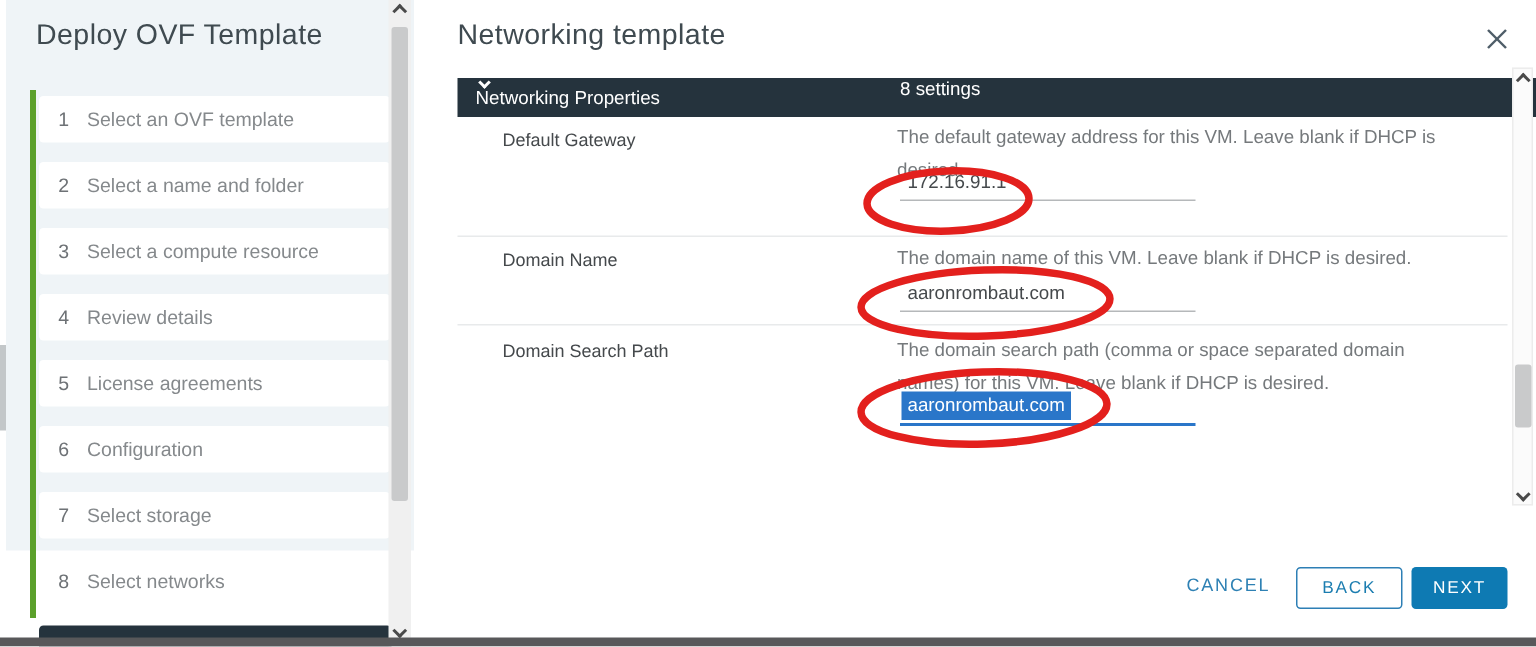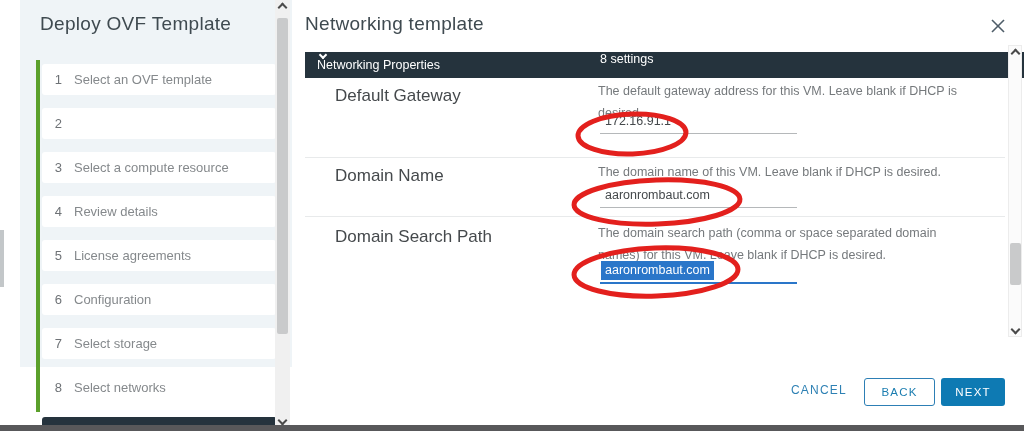--- a/index.html
+++ b/index.html
@@ -12,21 +12,21 @@
   }
   *{margin:0;padding:0;box-sizing:border-box;}
   html,body{width:1024px;height:431px;overflow:hidden;background:#fff;
     font-family:"Liberation Sans",sans-serif;position:relative;}
   .abs{position:absolute;}
 
   
   .left-tab{left:0;top:230px;width:4px;height:57px;background:#c3c7c9;}
 
   
-  .sidebar{left:20px;top:0;width:272px;height:367px;background:var(--sidebar-bg);padding-left:28px;}
+  .sidebar{left:4px;top:0;width:272px;height:367px;background:var(--sidebar-bg);padding-left:28px;}
   .wizard-title{position:absolute;left:20px;top:13px;font-size:19px;color:#3f4a50;
     letter-spacing:.3px;white-space:nowrap;}
   .green-bar{position:absolute;left:16px;top:60px;width:4px;height:352px;background:var(--step-green);}
   .steps{position:absolute;left:22px;top:64px;width:234px;display:flex;flex-direction:column;gap:13px;}
   .step{height:31px;background:#fff;border-radius:3px;display:flex;align-items:center;
     font-size:13px;color:#85898c;cursor:pointer;}
   .step .num{width:20px;text-align:right;color:#6e7276;}
   .step .lbl{margin-left:12px;white-space:nowrap;text-align:right;}
   .step-current{position:absolute;left:22px;top:417px;width:235px;height:14px;
     background:var(--header-dark);border-radius:3px 3px 0 0;}
@@ -48,21 +48,21 @@
 
   .section-header{left:305px;top:52px;width:816px;height:26px;background:var(--header-dark);
     color:#fff;display:flex;align-items:flex-start;font-size:12.5px;cursor:pointer;flex-direction:column;}
   .section-header .chev{border-color:#fff;width:6px;height:6px;margin-left:15px;}
   .section-header .sec-label{margin-left:12px;}
   .section-header .sec-count{position:absolute;left:295px;}
 
   .rows{left:305px;top:78px;width:700px;}
   .prop-row{position:relative;border-bottom:1px solid #e8eaeb;}
   .prop-row:last-child{border-bottom:none;}
-  .prop-label{position:absolute;left:30px;font-size:17px;color:#45494c;white-space:nowrap;}
+  .prop-label{position:absolute;left:30px;font-size:12px;color:#45494c;white-space:nowrap;}
   .prop-desc{position:absolute;left:293px;font-size:12.5px;color:#75797c;line-height:22px;}
   .prop-input{position:absolute;left:295px;width:197px;height:22px;border:none;
     border-bottom:1px solid #b5b8ba;background:transparent;font-family:"Liberation Sans",sans-serif;
     font-size:12.5px;color:#45494c;padding:0 5px 4px 5px;outline:none;}
   .input-like{position:absolute;left:295px;width:197px;height:21px;
     border-bottom:2px solid var(--selection-blue);font-size:12.5px;padding-left:1px;}
   .input-like .sel{background:var(--selection-blue);color:#fff;padding:2px 4px 3px 4px;}
 
   
   .btn-cancel{left:791px;top:383px;background:none;border:none;color:#2e81b4;font-size:12px;
@@ -86,20 +86,21 @@
 <div class="abs sidebar">
   <div class="wizard-title">Deploy OVF Template</div>
   <div class="green-bar"></div>
   <div class="steps">
     <div class="step">
       <span class="num">1</span>
       <span class="lbl">Select an OVF template</span>
     </div>
     <div class="step">
       <span class="num">2</span>
+      <span class="lbl">Select a name and folder</span>
     </div>
     <div class="step">
       <span class="num">3</span>
       <span class="lbl">Select a compute resource</span>
     </div>
     <div class="step">
       <span class="num">4</span>
       <span class="lbl">Review details</span>
     </div>
     <div class="step">

